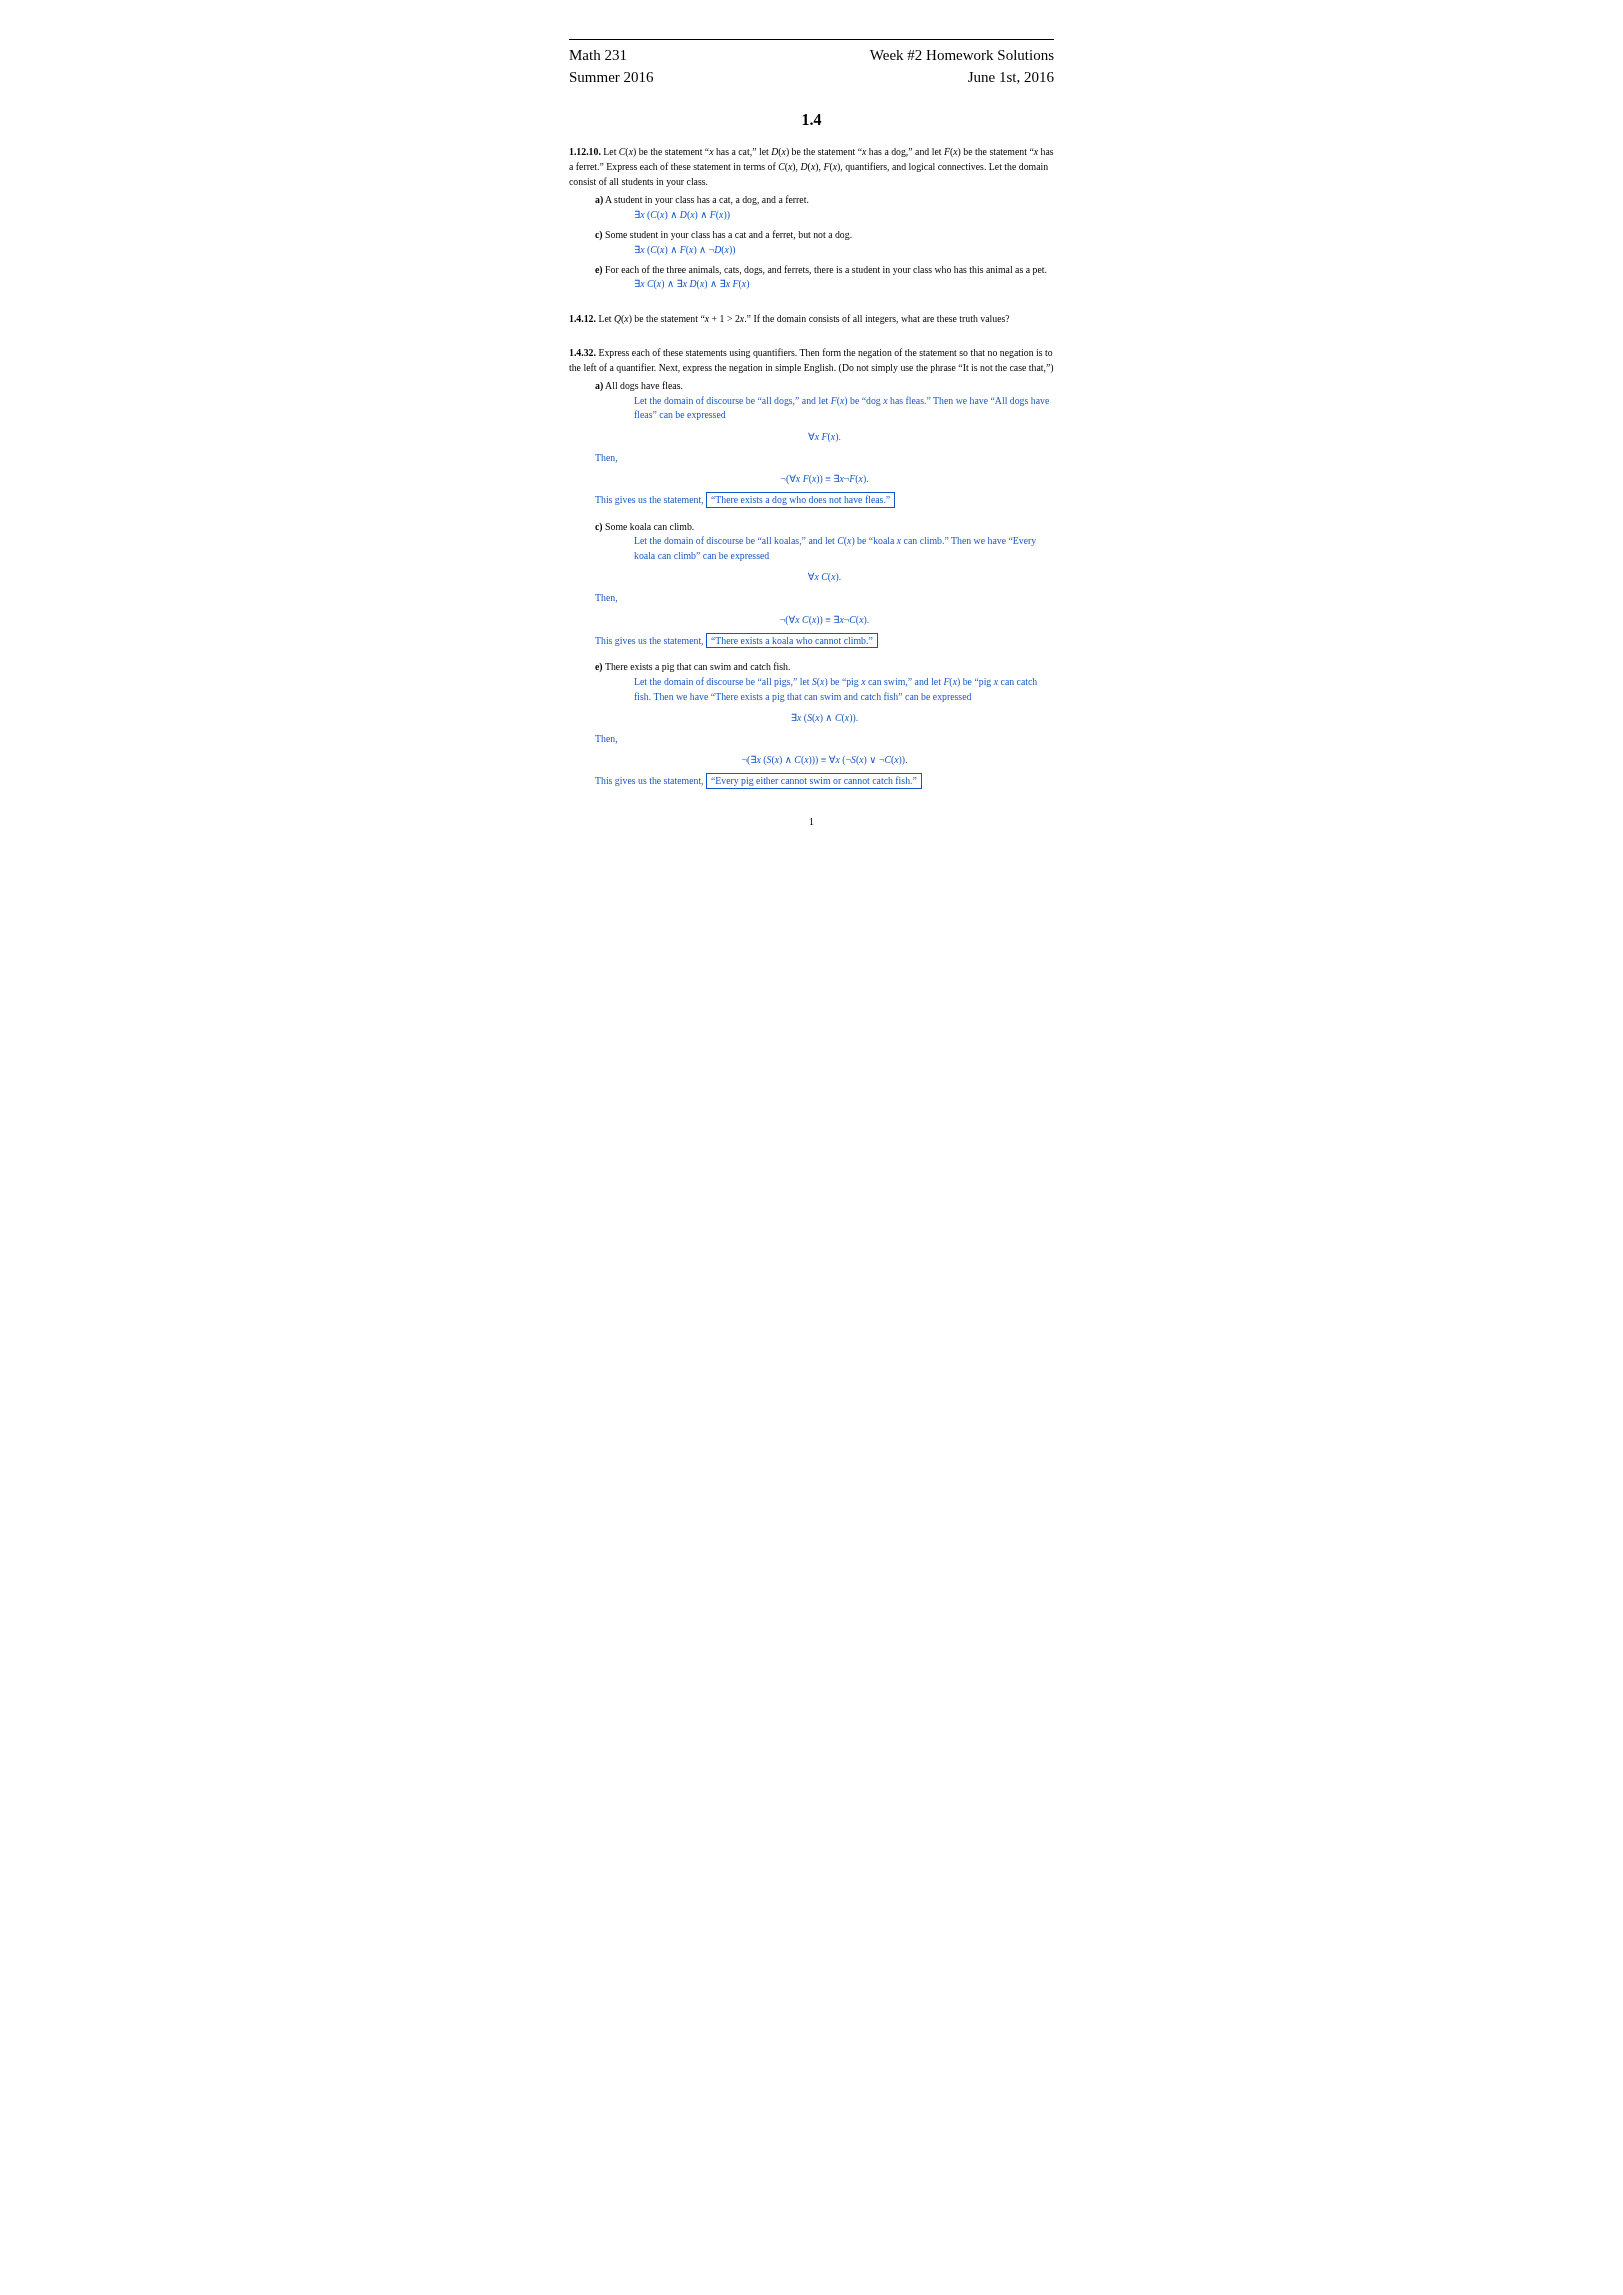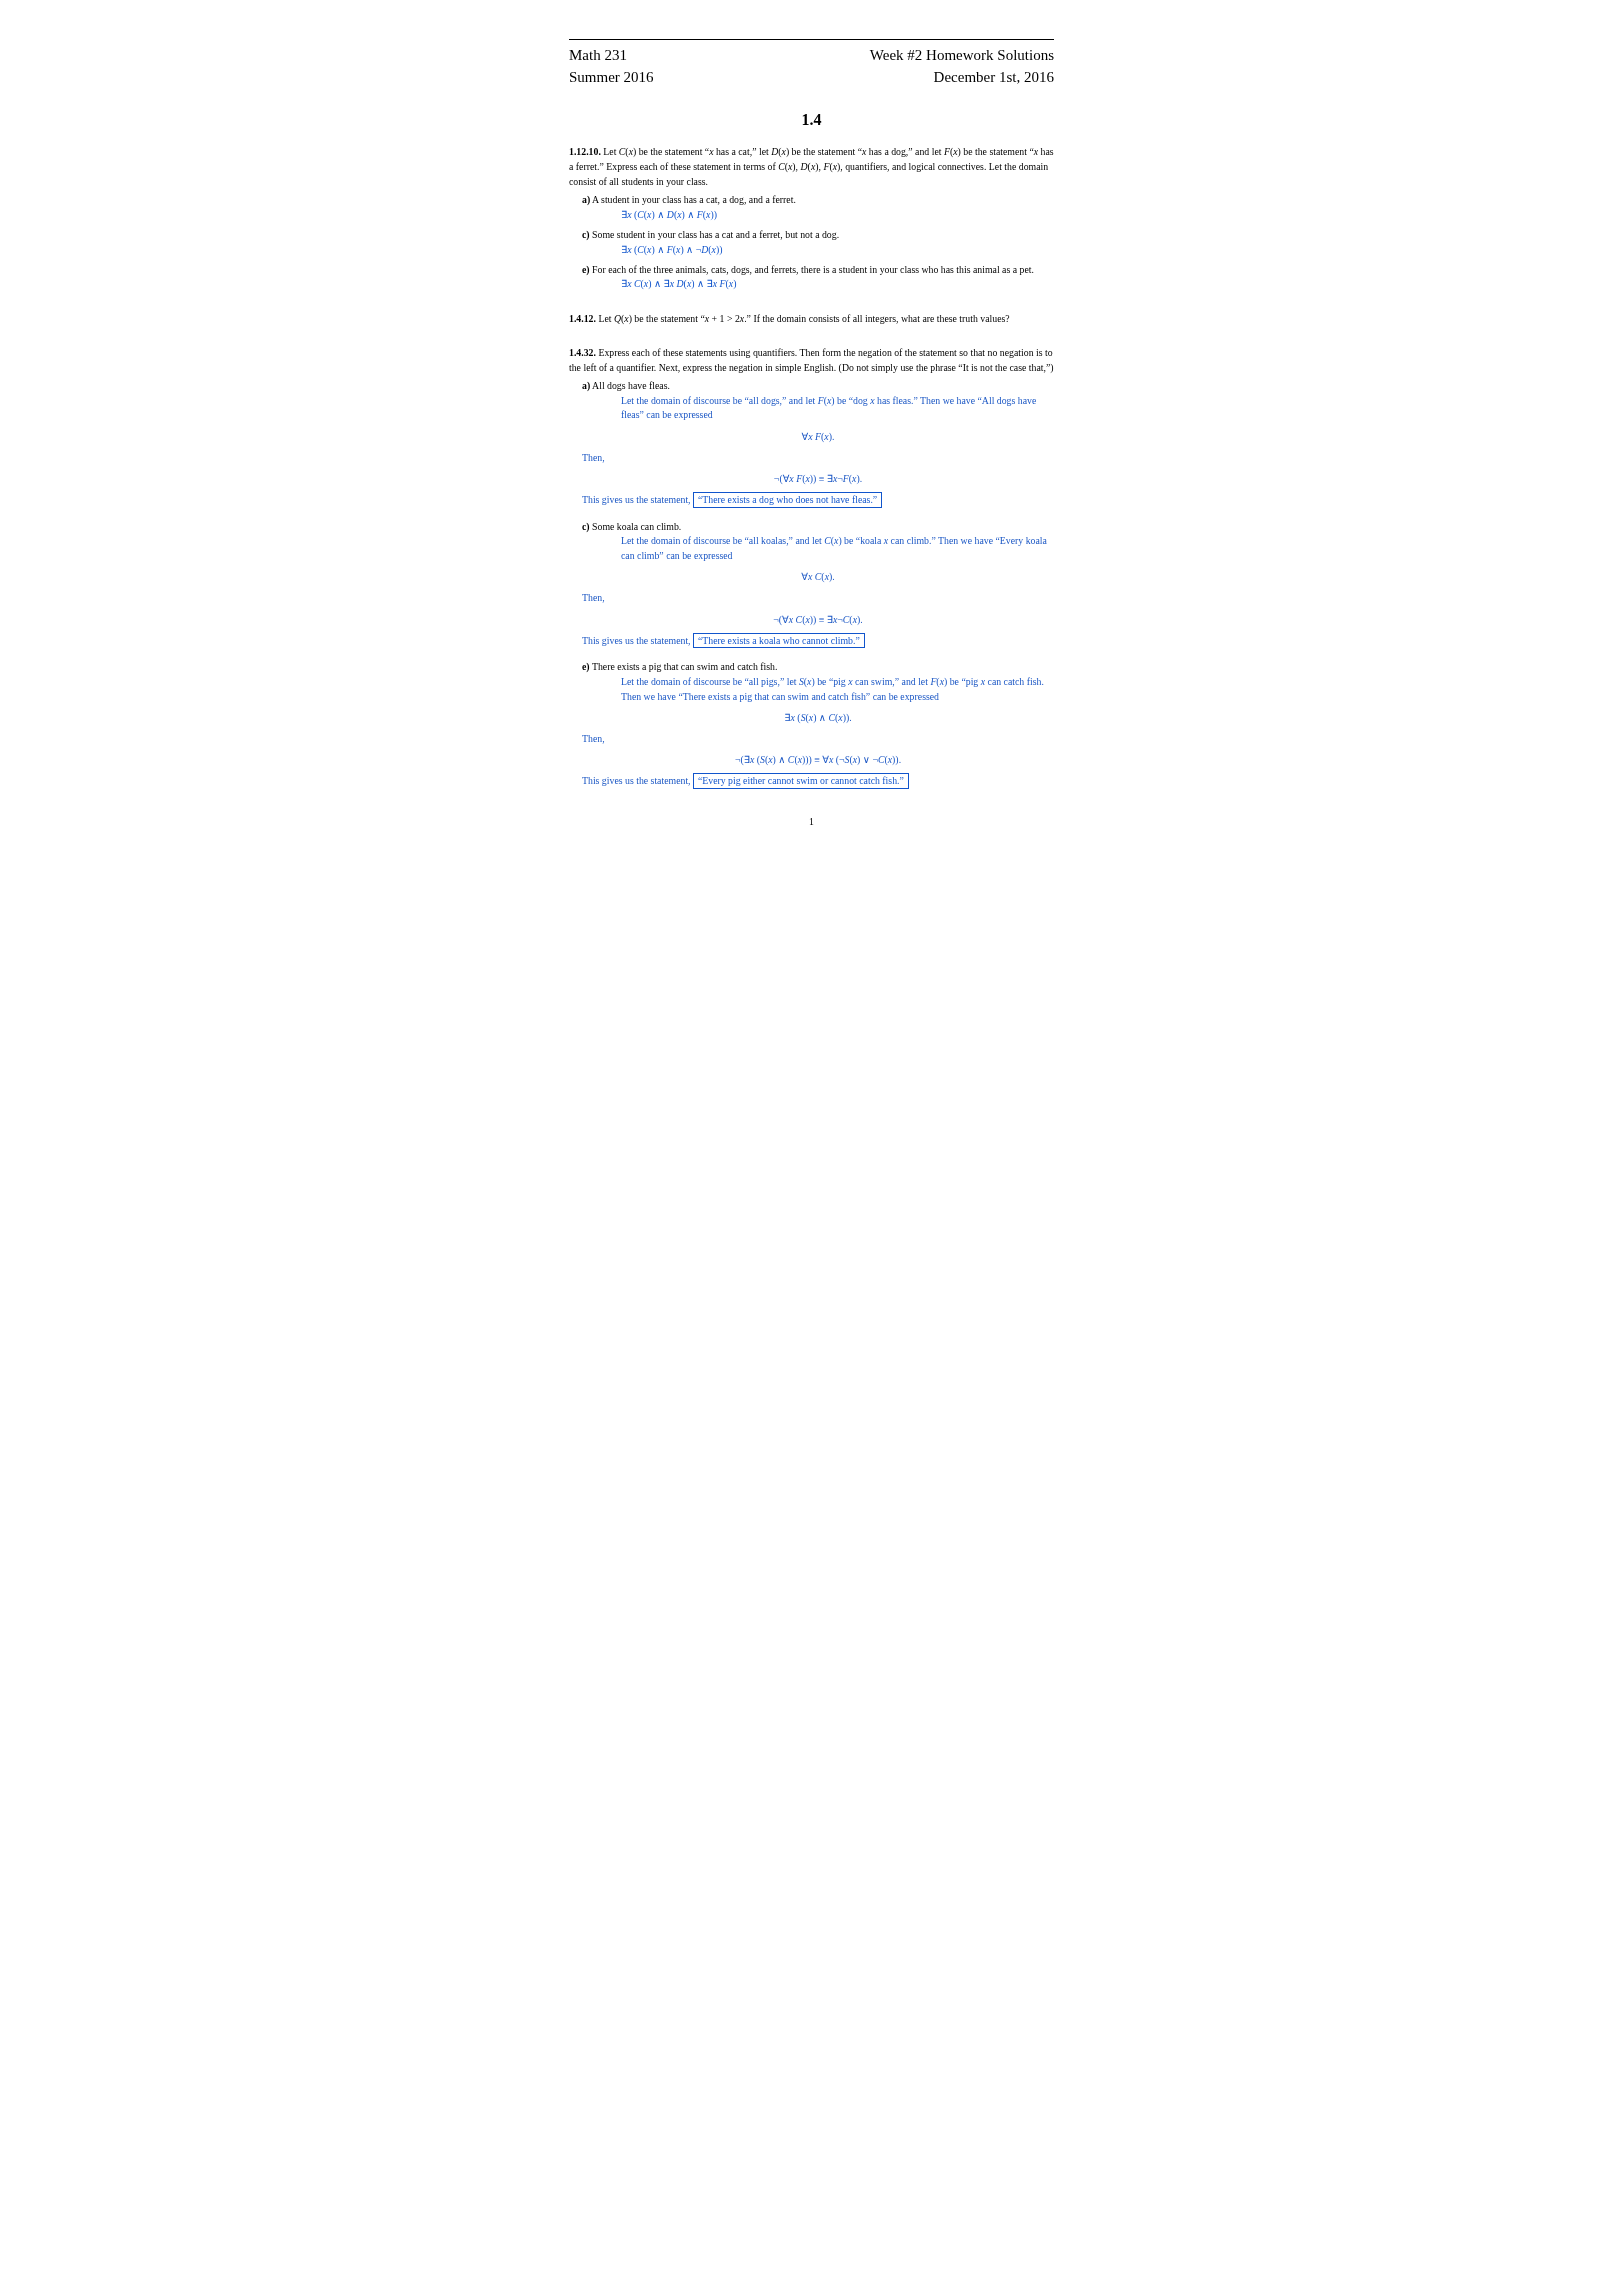--- a/index.html
+++ b/index.html
@@ -38,21 +38,21 @@
     }
     .problem-header {
       font-size: 9.8px;
       margin-bottom: 3.9px;
       text-indent: 0;
     }
     .problem-header strong {
       font-weight: bold;
     }
     .parts {
-      margin-left: 13px;
+      margin-left: 26px;
     }
     .part {
       margin-bottom: 5.2px;
     }
     .part-label {
       font-weight: bold;
     }
     .blue { color: #1155cc; }
     .indented {
       margin-left: 39px;
@@ -92,21 +92,21 @@
 
 <div class="header-line"></div>
 
 <div class="header">
   <div class="header-left">
     <div>Math 231</div>
     <div>Summer 2016</div>
   </div>
   <div class="header-right">
     <div>Week #2 Homework Solutions</div>
-    <div>December 1st, 2016</div>
+    <div>June 1st, 2016</div>
   </div>
 </div>
 
 <div class="section-title">1.4</div>
 
 <div class="problem">
   <div class="problem-header">
     <strong>1.12.10.</strong>
     <span> Let <em>C</em>(<em>x</em>) be the statement “<em>x</em> has a cat,” let <em>D</em>(<em>x</em>) be the statement “<em>x</em> has a dog,” and let <em>F</em>(<em>x</em>) be the statement “<em>x</em> has a ferret.” Express each of these statement in terms of <em>C</em>(<em>x</em>), <em>D</em>(<em>x</em>), <em>F</em>(<em>x</em>), quantifiers, and logical connectives. Let the domain consist of all students in your class.</span>
   </div>

